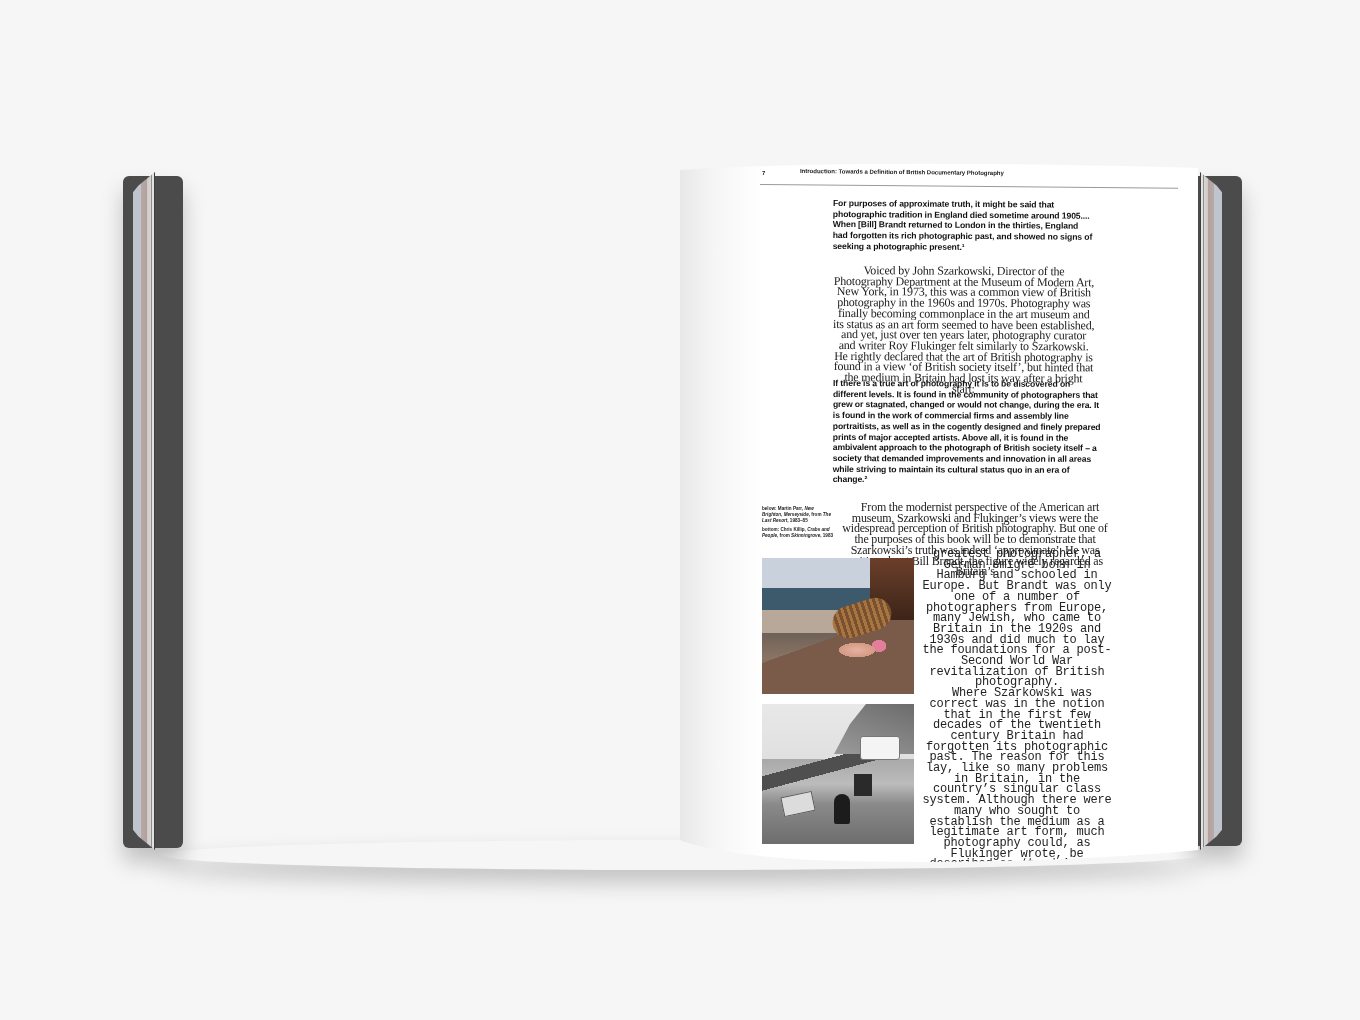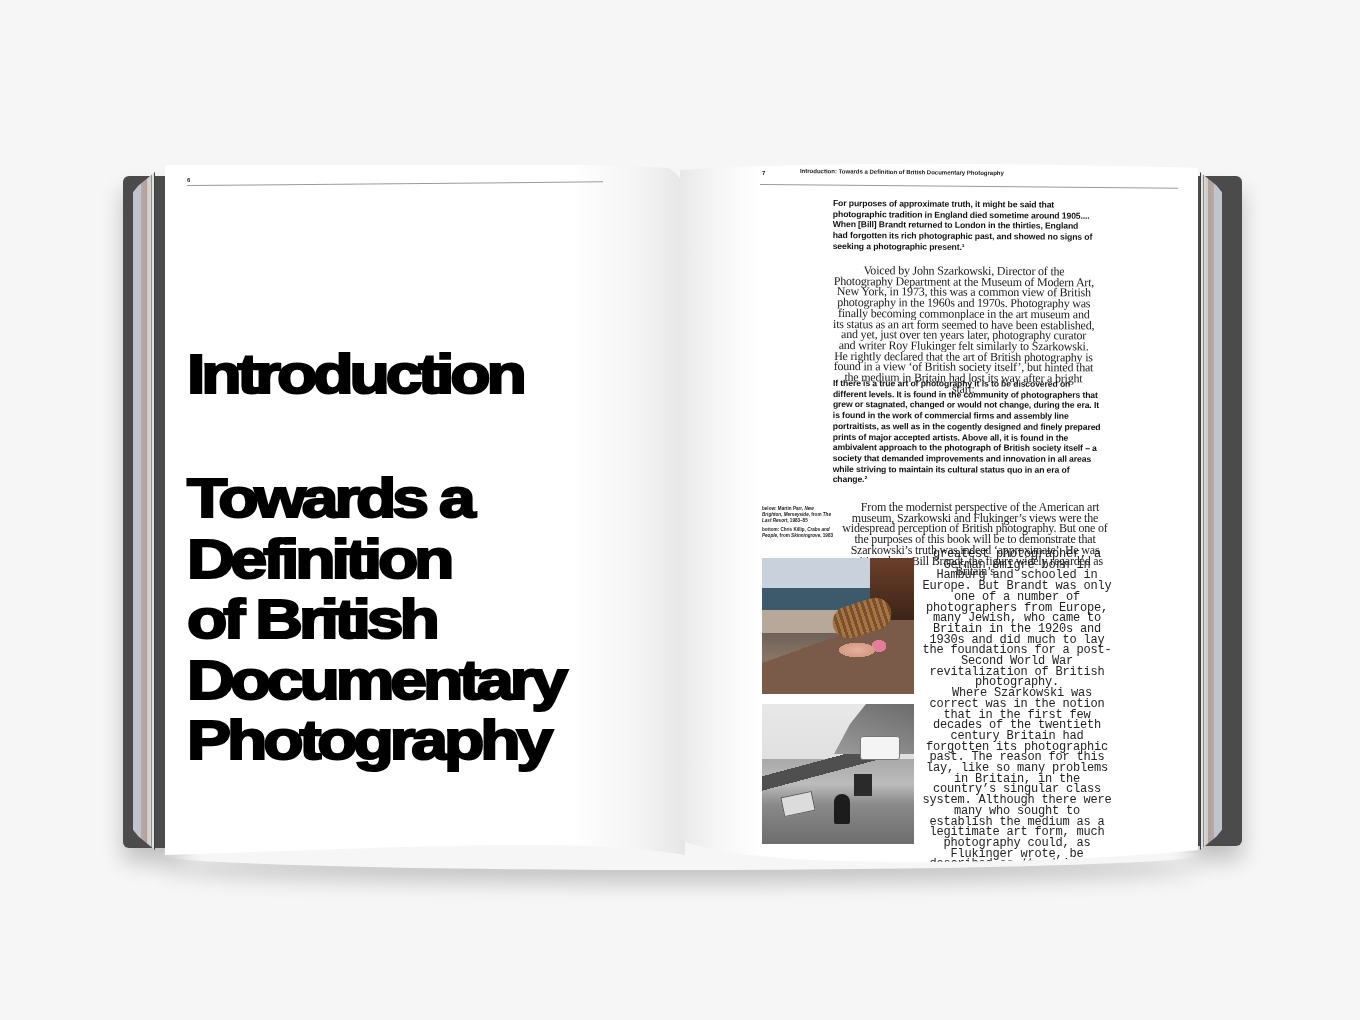--- a/index.html
+++ b/index.html
@@ -149,33 +149,20 @@
 </head>
 <body>
 
 <div class="book">
   <div class="page-shadow"></div>
   <div class="cover left"></div>
   <div class="cover right"></div>
   <div class="edges left"></div>
   <div class="edges right"></div>
 
-  <div class="page left">
-    <div class="pagenum" style="left:22px; top:12px;">6</div>
-    <div class="rule" style="left:22px; top:20px; width:416px; transform:rotate(-0.5deg); transform-origin:left;"></div>
-
-    <h1 class="title-intro">Introduction</h1>
-    <h2 class="title-sub">
-      <span>Towards a</span>
-      <span>Definition</span>
-      <span>of British</span>
-      <span>Documentary</span>
-      <span>Photography</span>
-    </h2>
-  </div>
 
   <div class="page right">
     <div class="pagenum" style="left:82px; top:10px;">7</div>
     <div class="running-head">Introduction: Towards a Definition of British Documentary Photography</div>
     <div class="rule" style="left:80px; top:24px; width:418px; transform:rotate(0.5deg); transform-origin:left;"></div>
 
     <p class="quote q1">For purposes of approximate truth, it might be said that photographic tradition in England died sometime around 1905.... When [Bill] Brandt returned to London in the thirties, England had forgotten its rich photographic past, and showed no signs of seeking a photographic present.¹</p>
     <p class="body-text b1">Voiced by John Szarkowski, Director of the Photography Department at the Museum of Modern Art, New York, in 1973, this was a common view of British photography in the 1960s and 1970s. Photography was finally becoming commonplace in the art museum and its status as an art form seemed to have been established, and yet, just over ten years later, photography curator and writer Roy Flukinger felt similarly to Szarkowski. He rightly declared that the art of British photography is found in a view ‘of British society itself’, but hinted that the medium in Britain had lost its way after a bright start:</p>
     <p class="quote q2">If there is a true art of photography it is to be discovered on different levels. It is found in the community of photographers that grew or stagnated, changed or would not change, during the era. It is found in the work of commercial firms and assembly line portraitists, as well as in the cogently designed and finely prepared prints of major accepted artists. Above all, it is found in the ambivalent approach to the photograph of British society itself – a society that demanded improvements and innovation in all areas while striving to maintain its cultural status quo in an era of change.²</p>
     <p class="body-text b2">From the modernist perspective of the American art museum, Szarkowski and Flukinger’s views were the widespread perception of British photography. But one of the purposes of this book will be to demonstrate that Szarkowski’s truth was indeed ‘approximate’. He was writing about Bill Brandt, the figure widely regarded as Britain’s</p>

